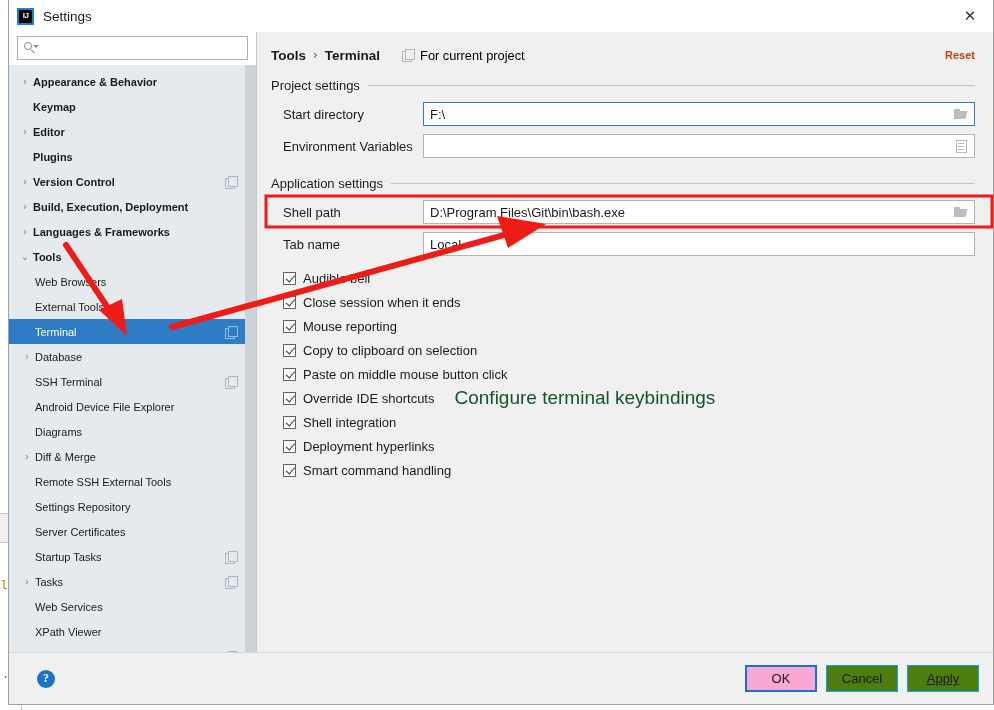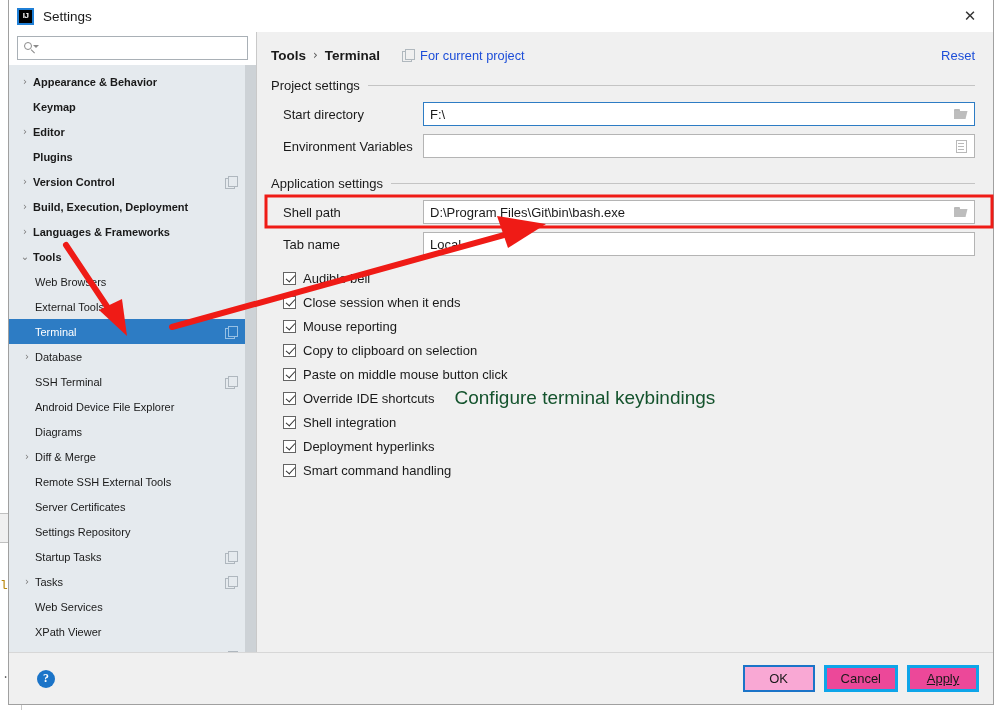--- a/index.html
+++ b/index.html
@@ -186,27 +186,27 @@
   #crumb-row {
     display: flex; align-items: center; height: 26px; margin-bottom: 10px;
   }
   .crumb { font-size: 13.5px; font-weight: bold; color: #1a1a1a; }
   .crumb-sep {
     font-size: 12px; color: #555; margin: 0 7px;
     font-family: "DejaVu Sans", sans-serif;
   }
   #for-project {
     margin-left: 22px; display: flex; align-items: center;
-    font-size: 12.8px; color: #1d4ed8;
+    font-size: 12.8px; color: #000000;
   }
   #for-project .copy-badge { margin-left: 0; margin-right: 6px; }
   #for-project .copy-badge::after { background: #f0f0f0; }
   #reset-link {
-    margin-left: auto; font-size: 13px; color: #1d4ed8;
-    font-weight: normal; cursor: pointer;
+    margin-left: auto; font-size: 11px; color: #c2410c;
+    font-weight: bold; cursor: pointer;
   }
 
   .section-head {
     display: flex; align-items: center; gap: 8px;
     margin: 8px 0 9px 0;
   }
   .section-head .stitle { font-size: 13px; color: #1a1a1a; white-space: nowrap; }
   .section-head .sline { flex: 1; height: 1px; background: #c4c4c4; }
 
   .field-row {
@@ -288,21 +288,21 @@
     width: 18px; height: 18px; border-radius: 50%;
     background: #1b74c8; color: #ffffff;
     display: flex; align-items: center; justify-content: center;
     font-size: 12px; font-weight: bold; cursor: pointer;
     margin-left: 14px;
     font-family: "Liberation Serif", serif;
   }
   #footer-buttons { margin-left: auto; display: flex; gap: 9px; }
   .dlg-btn {
     min-width: 72px; height: 27px; padding: 0 14px;
-    background: #ec4899; border: 3px solid #0ea5e9;
+    background: #4d7c0f; border: 1px solid #0ea5e9;
     font-family: "Liberation Sans", sans-serif; font-size: 13px;
     color: #1a1a1a; cursor: pointer;
     display: flex; align-items: center; justify-content: center;
   }
   .dlg-btn.default {
     border: 2px solid #1b74c8; background: #f9a8d4;
   }
   .dlg-btn .mn { text-decoration: underline; }
 
   
@@ -413,25 +413,25 @@
             <div class="tree-item lvl1">
               <span class="arrow">›</span>
               <span class="tree-label">Diff &amp; Merge</span>
             </div>
             <div class="tree-item lvl1">
               <span class="arrow"></span>
               <span class="tree-label">Remote SSH External Tools</span>
             </div>
             <div class="tree-item lvl1">
               <span class="arrow"></span>
+              <span class="tree-label">Settings Repository</span>
+            </div>
+            <div class="tree-item lvl1">
+              <span class="arrow"></span>
               <span class="tree-label">Server Certificates</span>
-            </div>
-            <div class="tree-item lvl1">
-              <span class="arrow"></span>
-              <span class="tree-label">Settings Repository</span>
             </div>
             <div class="tree-item lvl1">
               <span class="arrow"></span>
               <span class="tree-label">Startup Tasks</span>
               <span class="copy-badge"></span>
             </div>
             <div class="tree-item lvl1">
               <span class="arrow">›</span>
               <span class="tree-label">Tasks</span>
               <span class="copy-badge"></span>

